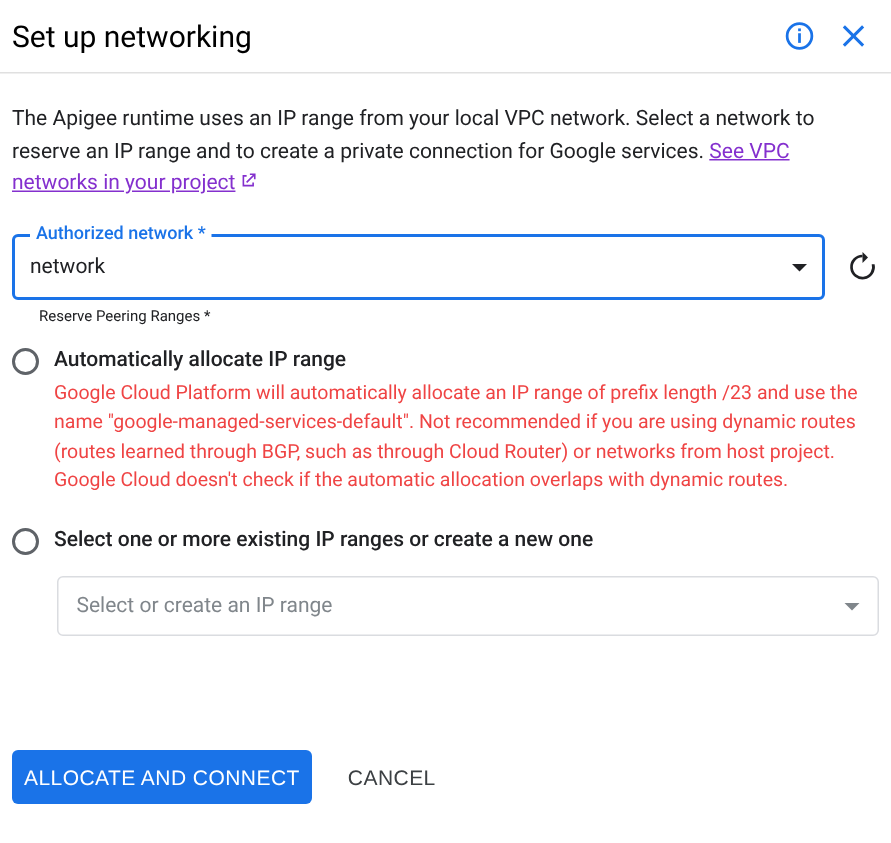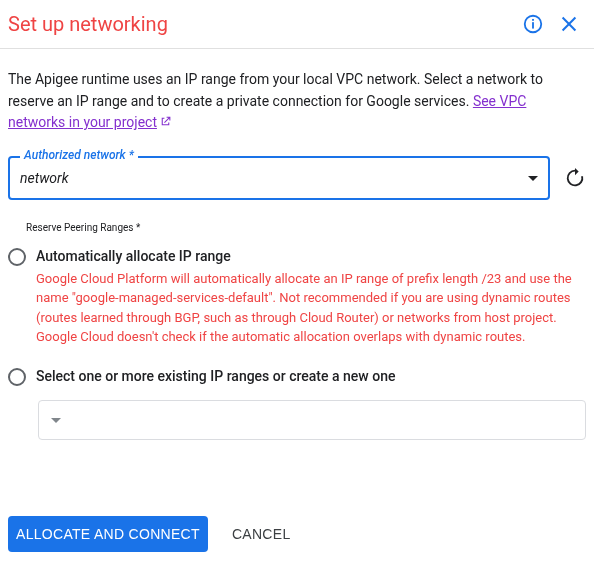--- a/index.html
+++ b/index.html
@@ -13,21 +13,21 @@
   .header {
     display: flex;
     align-items: center;
     padding: 12px 8px 12px 8px;
     border-bottom: 1px solid #e0e0e0;
   }
   .header-title {
     font-size: 20px;
     font-weight: 400;
     flex: 1;
-    color: #ef4444;
+    color: #000000;
   }
   .header-icons {
     display: flex;
     gap: 14px;
     align-items: center;
     padding-right: 6px;
   }
   .header .icon-svg { width: 22px; height: 22px; cursor: pointer; }
   .content {
     padding: 20px 8px 8px 8px;
@@ -41,22 +41,21 @@
   .link {
     color: #8430ce;
     text-decoration: underline;
     cursor: pointer;
   }
   .ext-icon { display:inline-block; width:13px; height:13px; vertical-align:-1px; margin-left:2px;}
   .field-row {
     display: flex;
     align-items: center;
     gap: 14px;
-    margin-bottom: 22px;
-    font-style: italic;
+    margin-bottom: 6px;
   }
   .select-outline {
     position: relative;
     flex: 1;
     border: 2px solid #1a73e8;
     border-radius: 4px;
     height: 44px;
     display: flex;
     align-items: center;
     padding: 0 10px;
@@ -214,20 +213,21 @@
   </div>
 
   <div class="radio-block">
     <div class="radio-row">
       <div class="radio-circle"></div>
       <div class="radio-content">
         <div class="radio-label">Select one or more existing IP ranges or create a new one</div>
       </div>
     </div>
     <div class="sub-select">
+      <span class="sub-select-placeholder">Select or create an IP range</span>
       <span class="dropdown-arrow"></span>
     </div>
   </div>
 
 </div>
 
 <div class="footer">
   <button class="btn-primary">ALLOCATE AND CONNECT</button>
   <button class="btn-text">CANCEL</button>
 </div>

